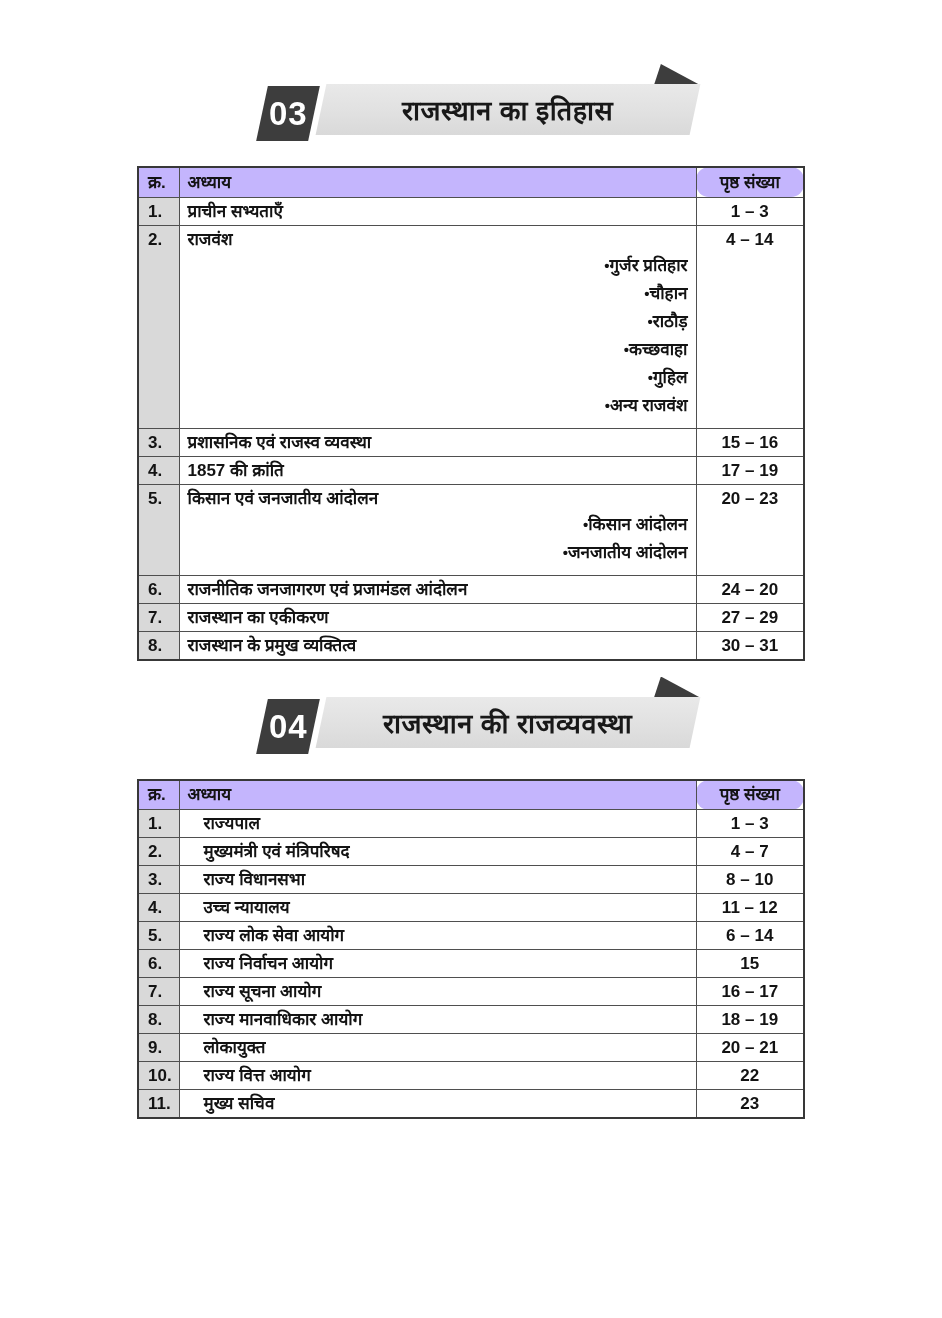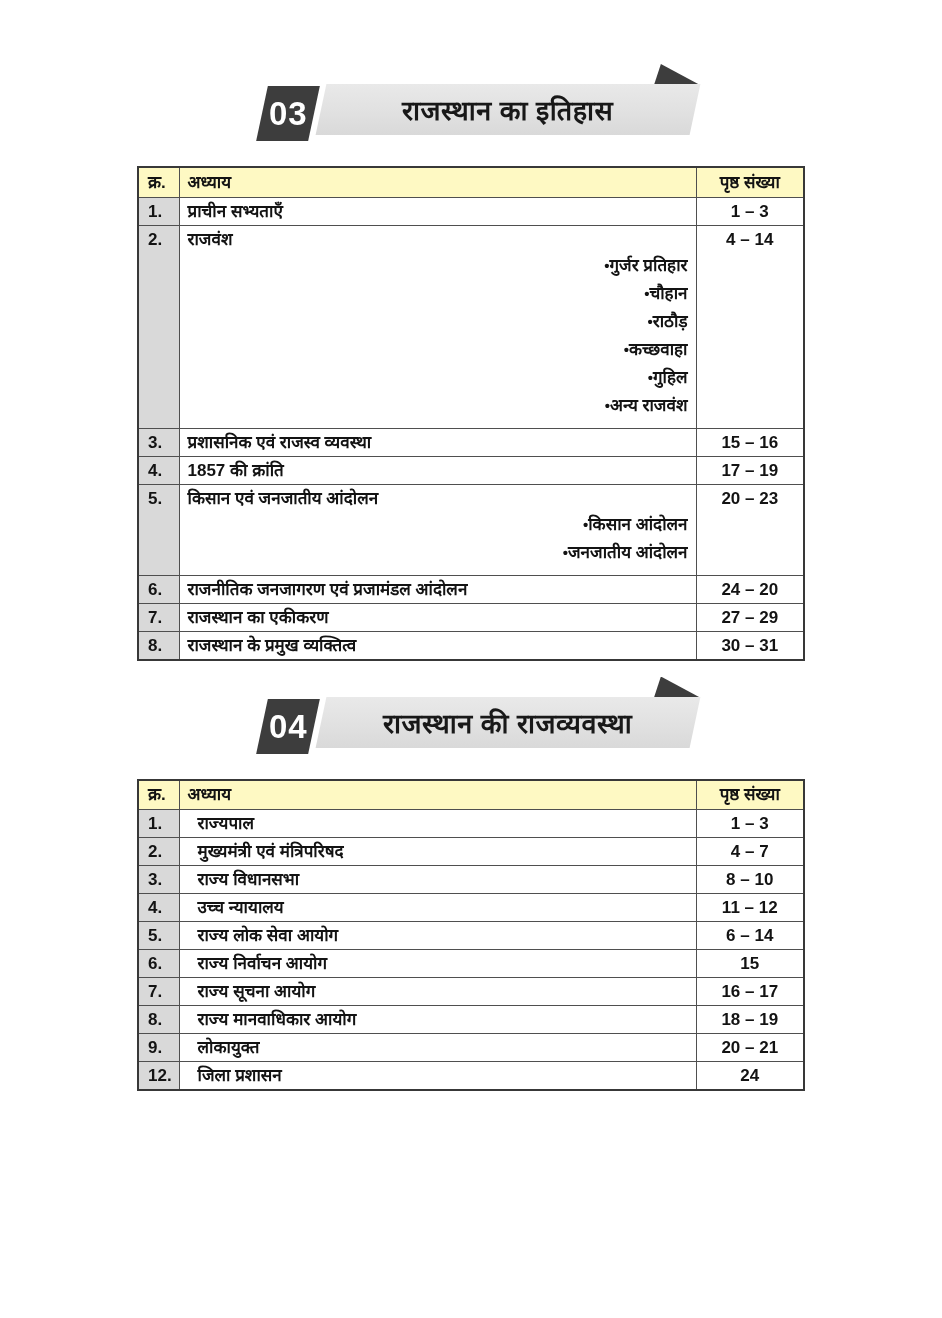--- a/index.html
+++ b/index.html
@@ -90,36 +90,36 @@
   .toc-table th, .toc-table td {
     border: 1.5px solid #4f4f4f;
     font-size: 17px;
     font-weight: 700;
     color: #131313;
     padding: 4px 8px;
     line-height: 19px;
     vertical-align: top;
   }
   .toc-table thead th {
-    background: #fef9c3;
+    background: #c4b5fd;
     height: 30px;
     vertical-align: middle;
     padding-top: 3px;
     padding-bottom: 3px;
   }
   th.col-sr { text-align: left; padding-left: 9px; }
   th.col-ch { text-align: left; }
-  th.col-pg { text-align: center; }
+  th.col-pg { text-align: center; border-radius: 13px; }
   td.col-sr {
     background: #d9d9d9;
     text-align: left;
     padding-left: 9px;
   }
   td.col-pg { text-align: center; margin-left: 32px; }
-  .toc-section:nth-of-type(2) td.col-ch { padding-left: 18px; }
+  .toc-section:nth-of-type(2) td.col-ch { padding-left: 24px; }
 
   ul.sub {
     list-style: none;
     margin: 3px 0 4px 0;
     padding: 0;
     font-weight: 700;
   }
   ul.sub li { padding-left: 32px; line-height: 28px; text-align: right; }
   ul.sub .dot {
     display: inline-block;
@@ -273,20 +273,25 @@
             <td class="col-sr">8.</td>
             <td class="col-ch"><span>राज्य मानवाधिकार आयोग</span></td>
             <td class="col-pg">18 – 19</td>
           </tr>
           <tr>
             <td class="col-sr">9.</td>
             <td class="col-ch"><span>लोकायुक्त</span></td>
             <td class="col-pg">20 – 21</td>
           </tr>
           <tr>
-            <td class="col-sr">12.</td>
-            <td class="col-ch"><span>जिला प्रशासन</span></td>
-            <td class="col-pg">24</td>
+            <td class="col-sr">10.</td>
+            <td class="col-ch"><span>राज्य वित्त आयोग</span></td>
+            <td class="col-pg">22</td>
+          </tr>
+          <tr>
+            <td class="col-sr">11.</td>
+            <td class="col-ch"><span>मुख्य सचिव</span></td>
+            <td class="col-pg">23</td>
           </tr>
         </tbody>
     </table>
   </section>
 </div>
 
 </body></html>

